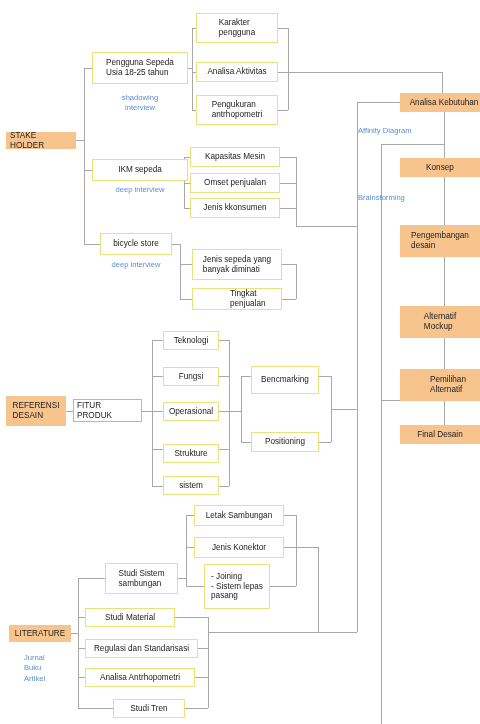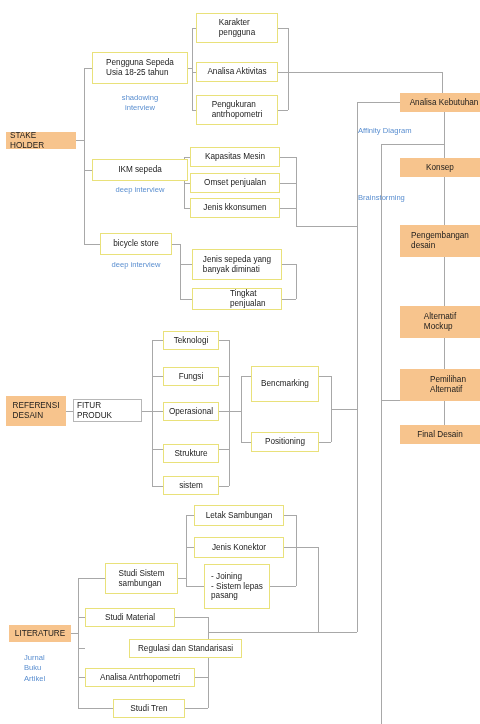--- a/index.html
+++ b/index.html
@@ -189,32 +189,32 @@
 banyak diminati</div>
       <div class="node n-yellow" style="left: 192px; top: 288px; width: 90px; height: 22px; padding-left: 37px;">Tingkat penjualan</div>
       <div class="node n-orange" style="left: 6px; top: 396px; width: 60px; height: 30px;">REFERENSI
 DESAIN</div>
       <div class="node n-grey" style="left: 73px; top: 399px; width: 69px; height: 23px;">FITUR PRODUK</div>
       <div class="node n-yellow" style="left: 163px; top: 331px; width: 56px; height: 19px;">Teknologi</div>
       <div class="node n-yellow" style="left: 163px; top: 367px; width: 56px; height: 19px;">Fungsi</div>
       <div class="node n-yellow" style="left: 163px; top: 402px; width: 56px; height: 19px;">Operasional</div>
       <div class="node n-yellow" style="left: 163px; top: 444px; width: 56px; height: 19px;">Strukture</div>
       <div class="node n-yellow" style="left: 163px; top: 476px; width: 56px; height: 19px;">sistem</div>
-      <div class="node n-yellow" style="left: 251px; top: 366px; width: 68px; height: 36px;">Bencmarking</div>
+      <div class="node n-yellow" style="left: 251px; top: 366px; width: 68px; height: 28px;">Bencmarking</div>
       <div class="node n-yellow" style="left: 251px; top: 432px; width: 68px; height: 20px;">Positioning</div>
       <div class="node n-orange" style="left: 9px; top: 625px; width: 62px; height: 17px;">LITERATURE</div>
       <div class="node n-yellow" style="left: 105px; top: 563px; width: 73px; height: 31px;">Studi Sistem
 sambungan</div>
       <div class="node n-yellow" style="left: 194px; top: 505px; width: 90px; height: 21px;">Letak Sambungan</div>
       <div class="node n-yellow" style="left: 194px; top: 537px; width: 90px; height: 21px;">Jenis Konektor</div>
       <div class="node n-yellow" style="left: 204px; top: 564px; width: 66px; height: 45px;">- Joining
 - Sistem lepas
 pasang</div>
       <div class="node n-yellow" style="left: 85px; top: 608px; width: 90px; height: 19px;">Studi Material</div>
-      <div class="node n-yellow" style="left: 85px; top: 639px; width: 113px; height: 19px; margin-left: 44px;">Regulasi dan Standarisasi</div>
+      <div class="node n-yellow" style="left: 85px; top: 639px; width: 113px; height: 19px;">Regulasi dan Standarisasi</div>
       <div class="node n-yellow" style="left: 85px; top: 668px; width: 110px; height: 19px;">Analisa Antrhopometri</div>
       <div class="node n-yellow" style="left: 113px; top: 699px; width: 72px; height: 19px;">Studi Tren</div>
       <div class="node n-orange" style="left: 400px; top: 93px; width: 88px; height: 19px;">Analisa Kebutuhan</div>
       <div class="node n-orange" style="left: 400px; top: 158px; width: 80px; height: 19px;">Konsep</div>
       <div class="node n-orange" style="left: 400px; top: 225px; width: 80px; height: 32px;">Pengembangan
 desain</div>
       <div class="node n-orange" style="left: 400px; top: 306px; width: 80px; height: 32px;">Alternatif
 Mockup</div>
       <div class="node n-orange" style="left: 400px; top: 369px; width: 96px; height: 32px;">Pemilihan
 Alternatif</div>

